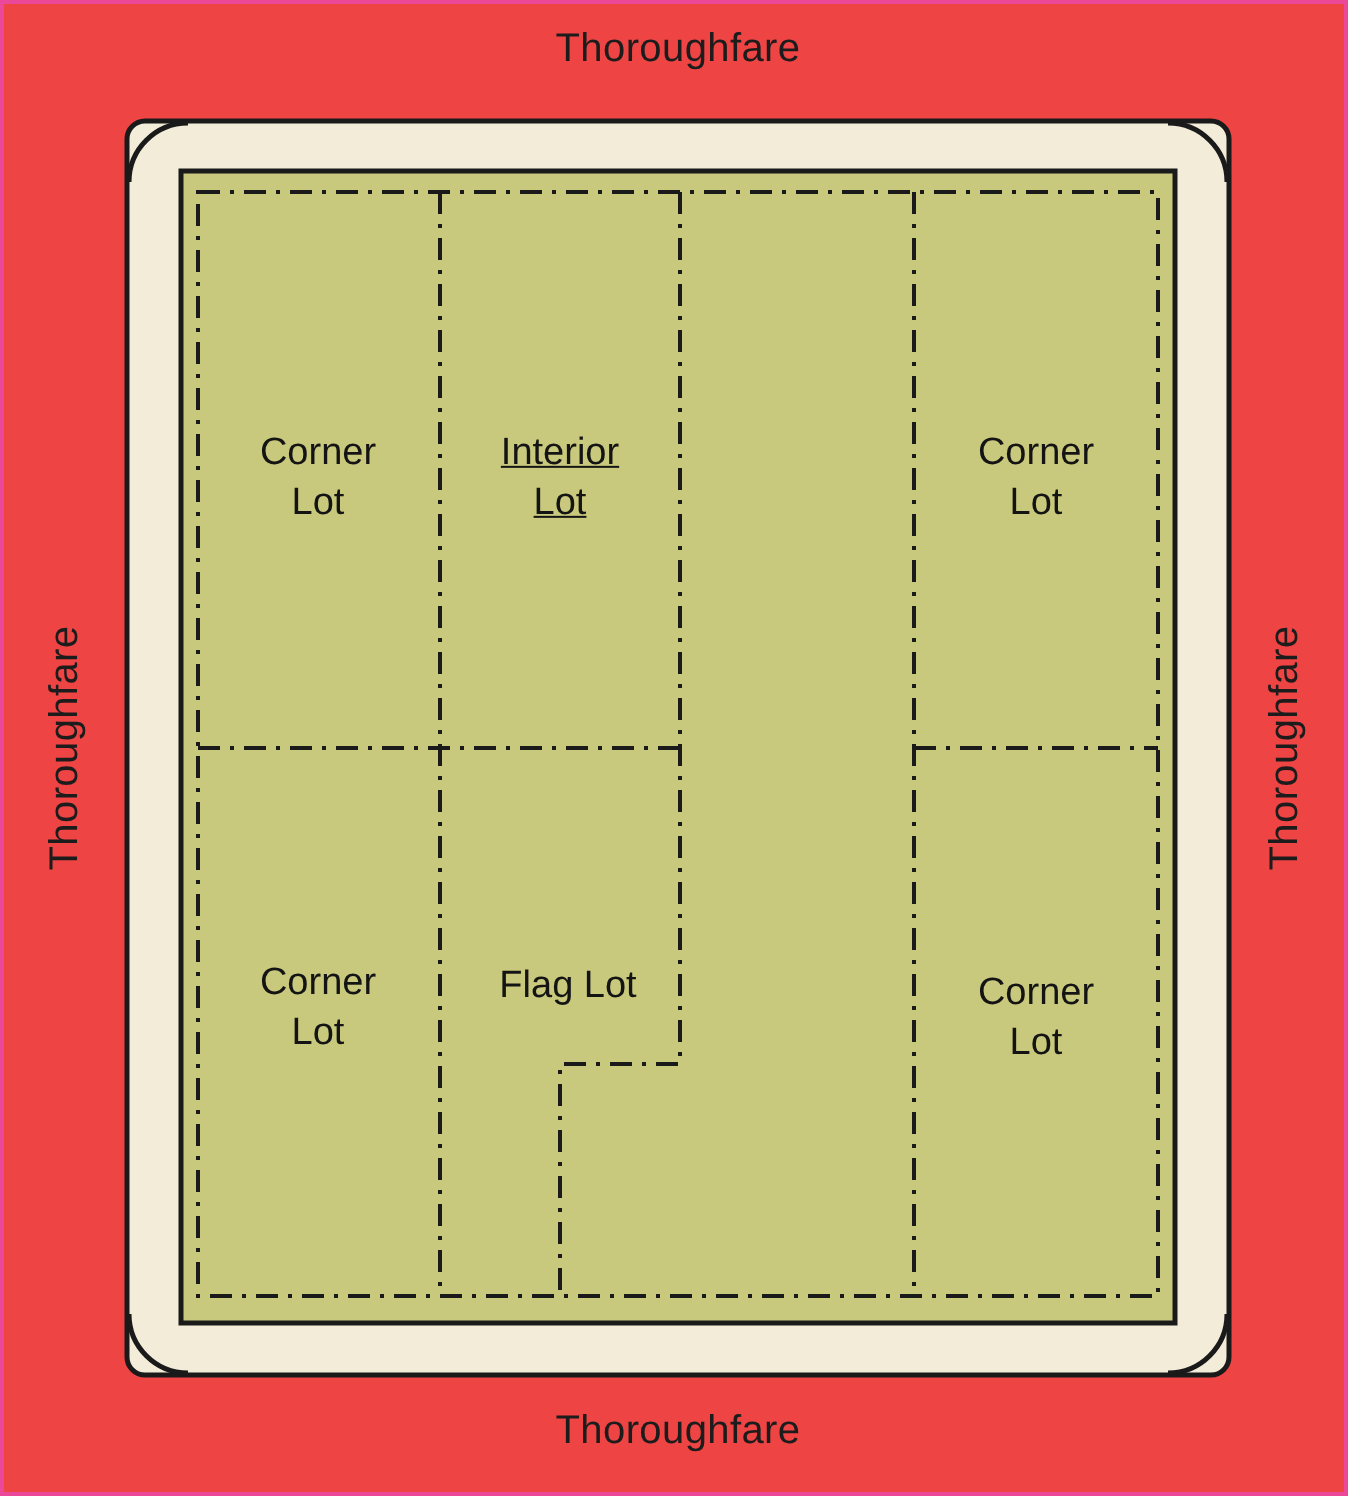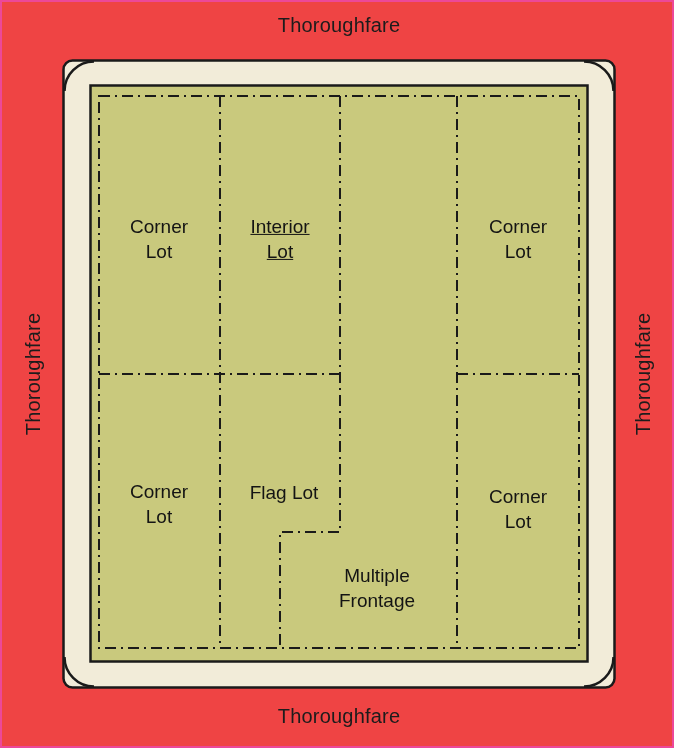--- a/index.html
+++ b/index.html
@@ -98,19 +98,15 @@
       <div>Corner</div>
       <div>Lot</div>
     </div>
     <div class="lot-label bm">
       <div>Flag Lot</div>
     </div>
     <div class="lot-label br">
       <div>Corner</div>
       <div>Lot</div>
     </div>
-    <div class="lot-label mf">
-      <div>Multiple</div>
-      <div>Frontage</div>
-    </div>
   </div>
 
 </div>
 
 </body></html>

